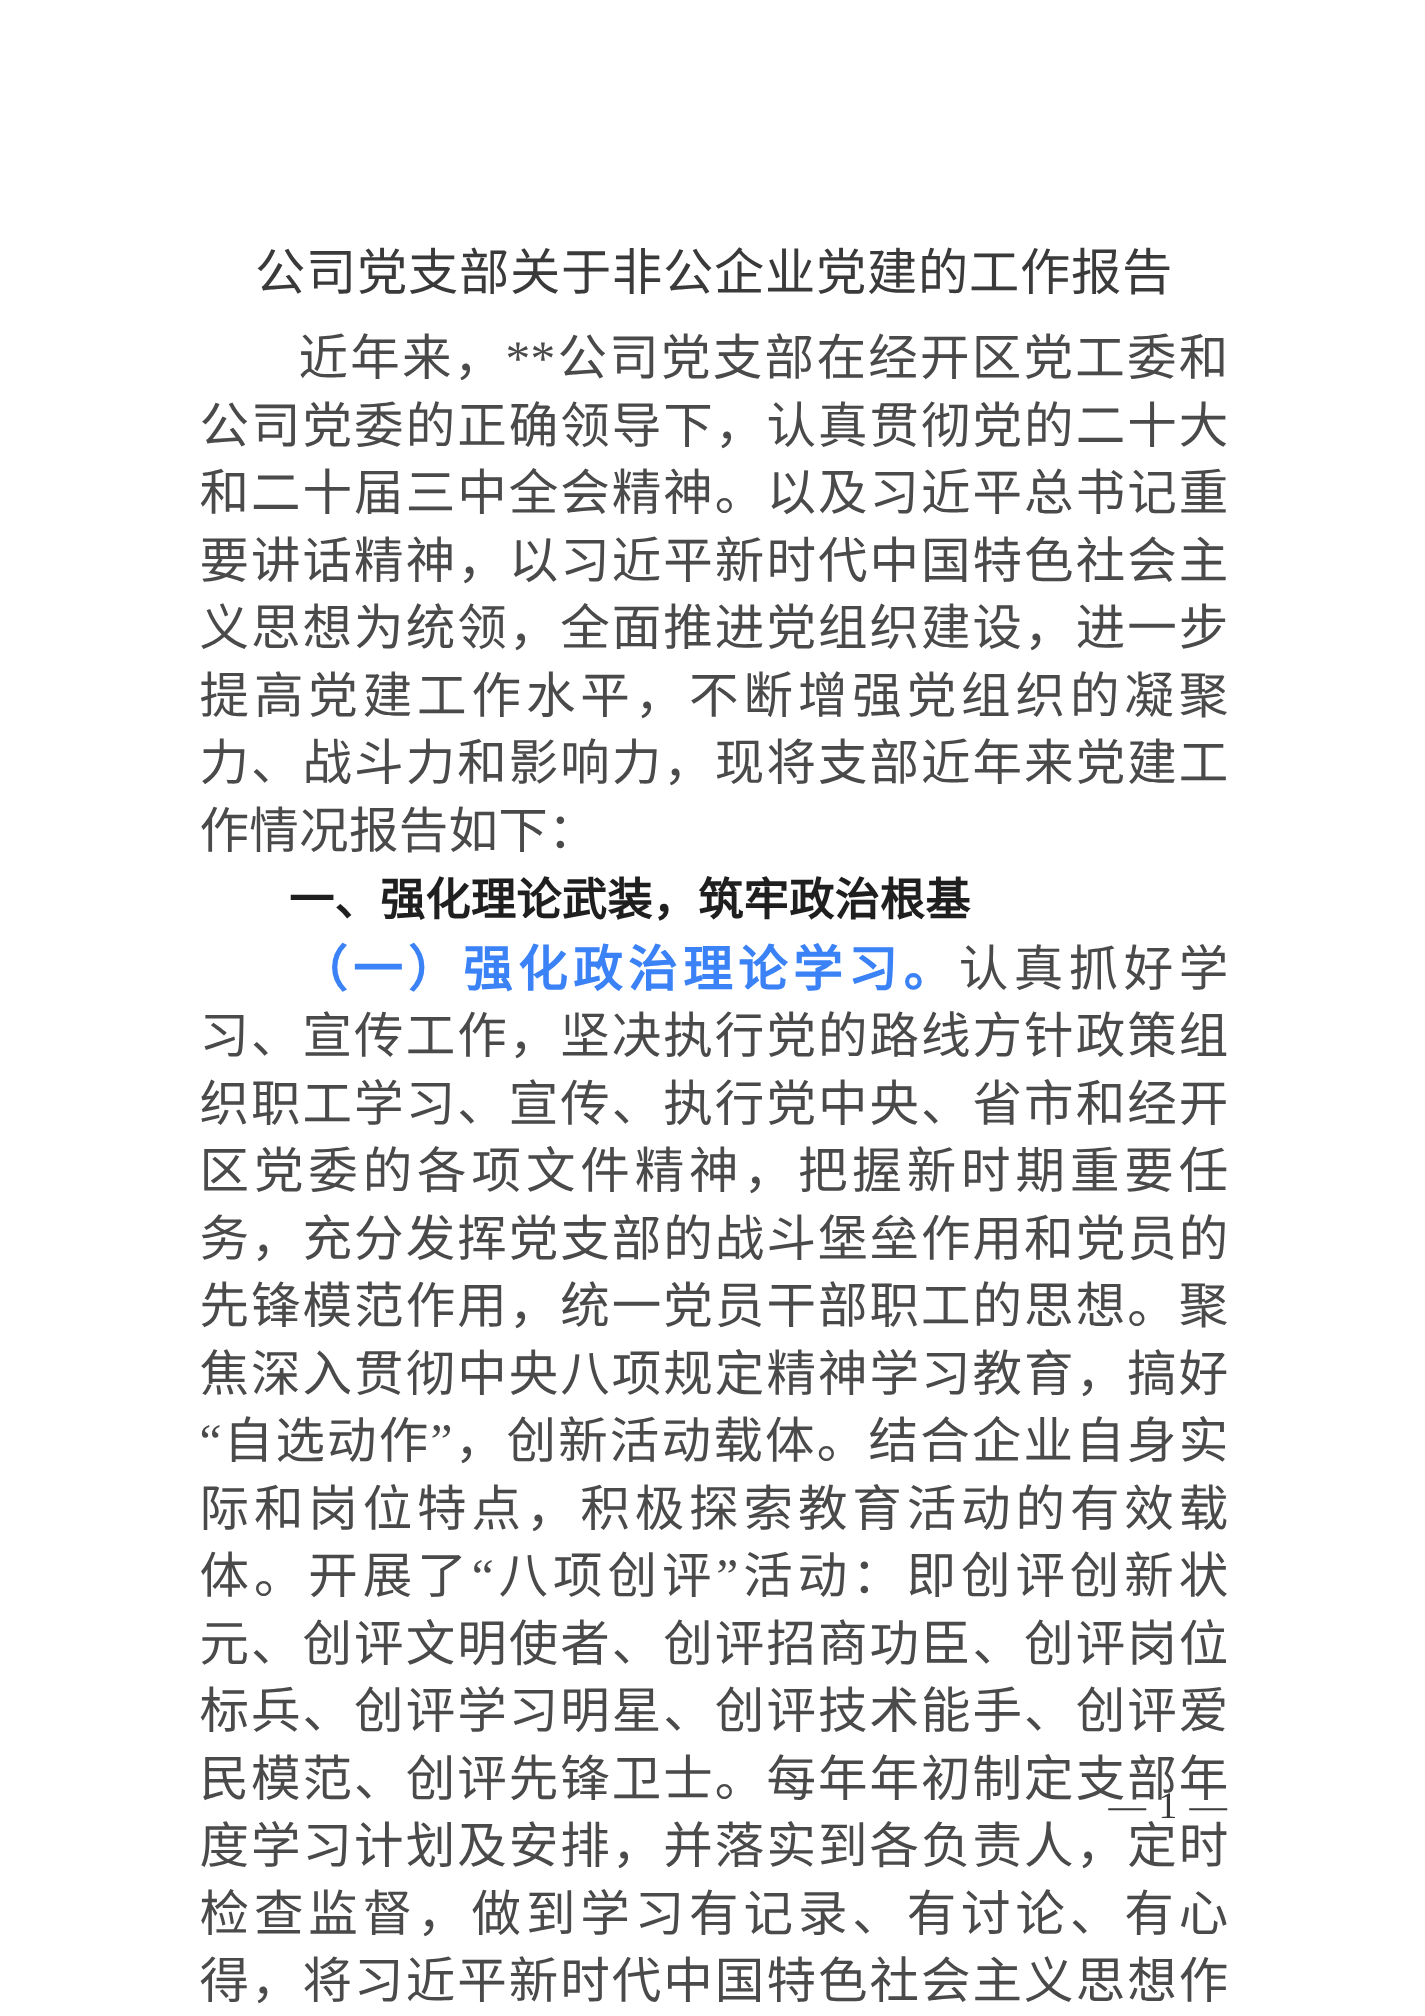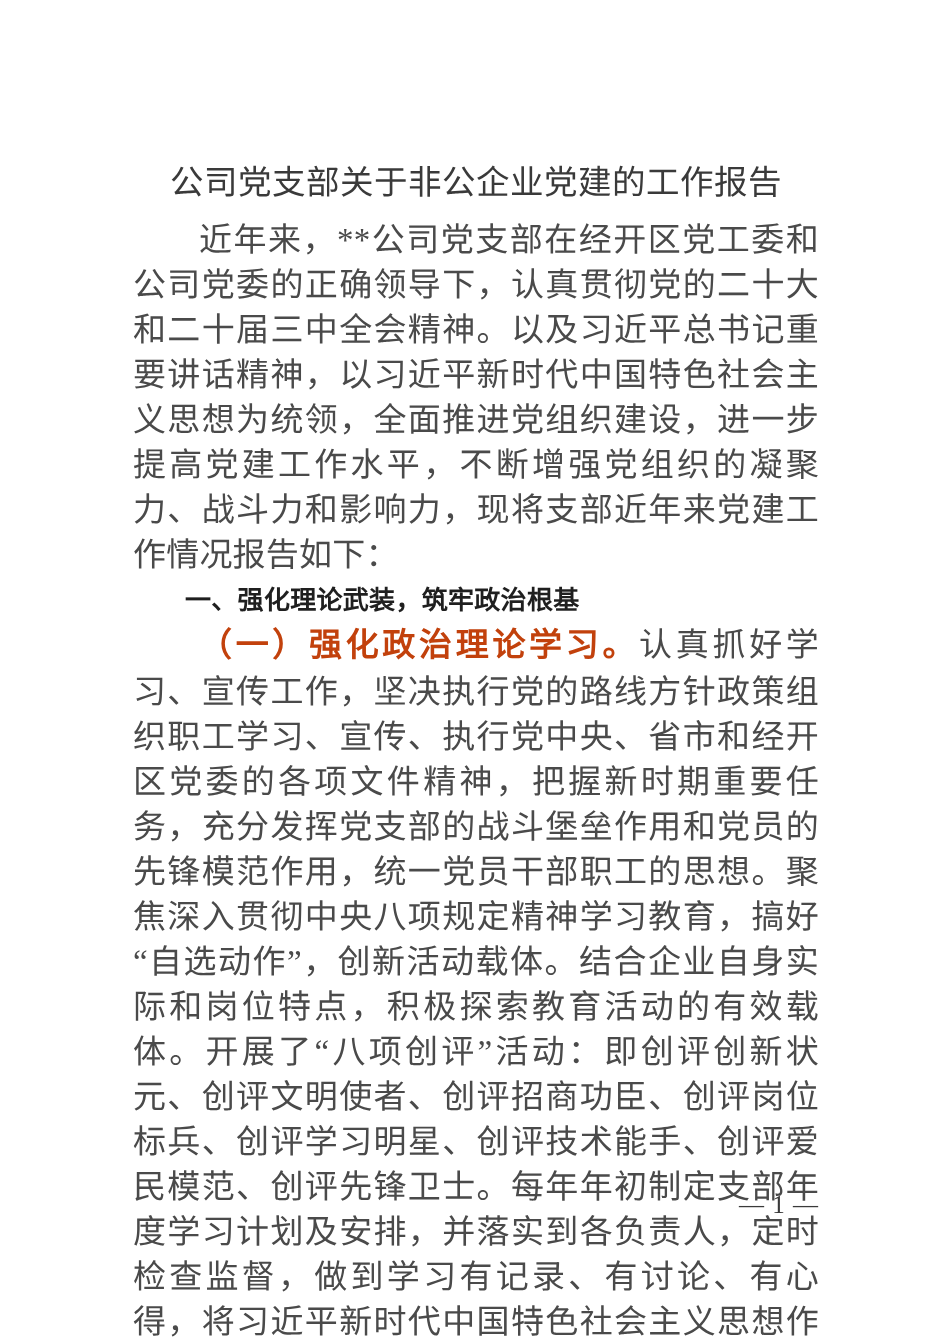--- a/index.html
+++ b/index.html
@@ -48,34 +48,34 @@
     text-align: justify;
     text-justify: inter-ideograph;
     text-indent: 2em;
     margin: 0;
     letter-spacing: 0.2px;
   }
 
   
   .section-heading {
     font-family: "Liberation Sans", "DejaVu Sans", sans-serif;
-    font-size: 26px;
+    font-size: 30px;
     font-weight: 700;
     line-height: 45px;
     color: #1f1f1f;
     text-indent: 2em;
     margin: 0;
     letter-spacing: 0.3px;
   }
 
   
   .lead {
-    font-family: Liberation Mono, monospace;
+    font-family: Liberation Sans, sans-serif;
     font-weight: 700;
-    color: #c2410c;
+    color: #3b82f6;
   }
 
   
   .page-footer {
     position: absolute;
     left: 133px;
     top: 1188px;
     width: 686px;
     font-family: "Liberation Serif", "DejaVu Serif", serif;
     font-size: 25px;

